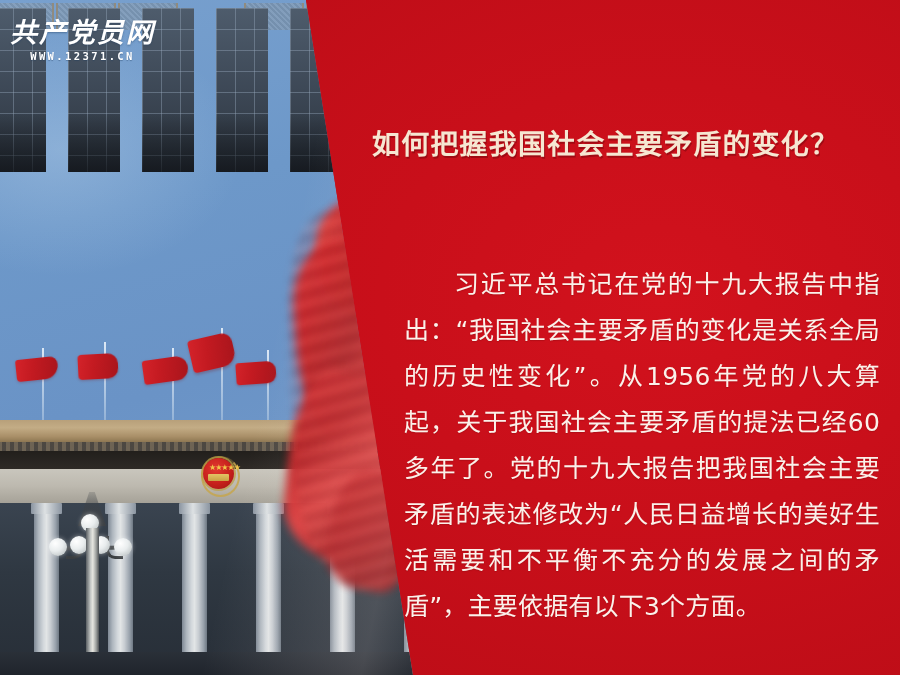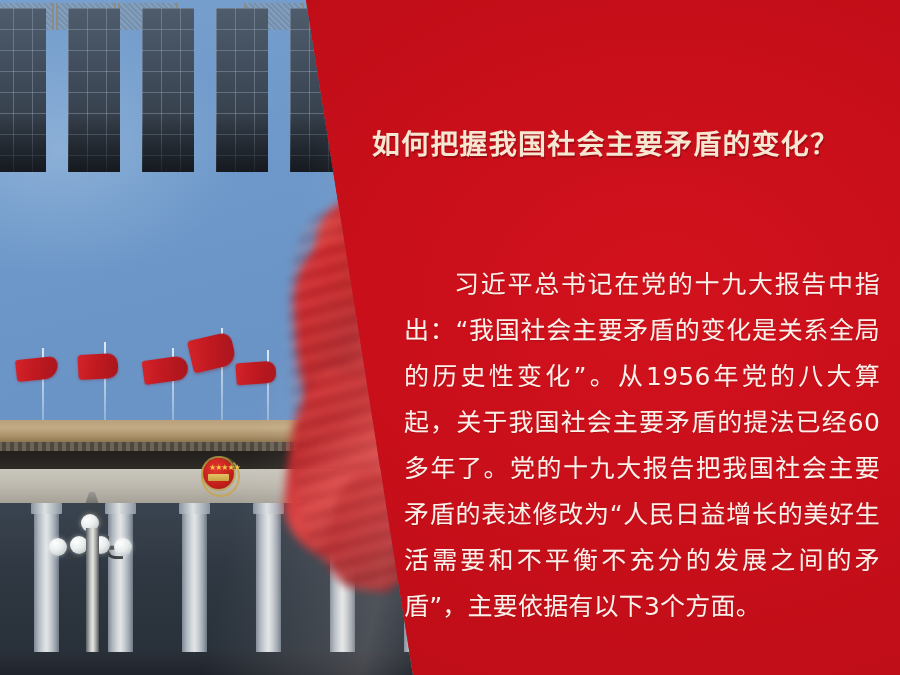--- a/index.html
+++ b/index.html
@@ -454,14 +454,18 @@
 
     <div class="seam-glow"></div>
   </div>
 
   <div class="red-pane"></div>
 
   <h1 class="headline">如何把握我国社会主要矛盾的变化？</h1>
 
   <p class="body-copy">习近平总书记在党的十九大报告中指出：“我国社会主要矛盾的变化是关系全局的历史性变化”。从1956年党的八大算起，关于我国社会主要矛盾的提法已经60多年了。党的十九大报告把我国社会主要矛盾的表述修改为“人民日益增长的美好生活需要和不平衡不充分的发展之间的矛盾”，主要依据有以下3个方面。</p>
 
+  <div class="logo-block">
+    <div class="logo-cn">共产党员网</div>
+    <div class="logo-url">WWW.12371.CN</div>
+  </div>
 
 </div>
 
 </body></html>

